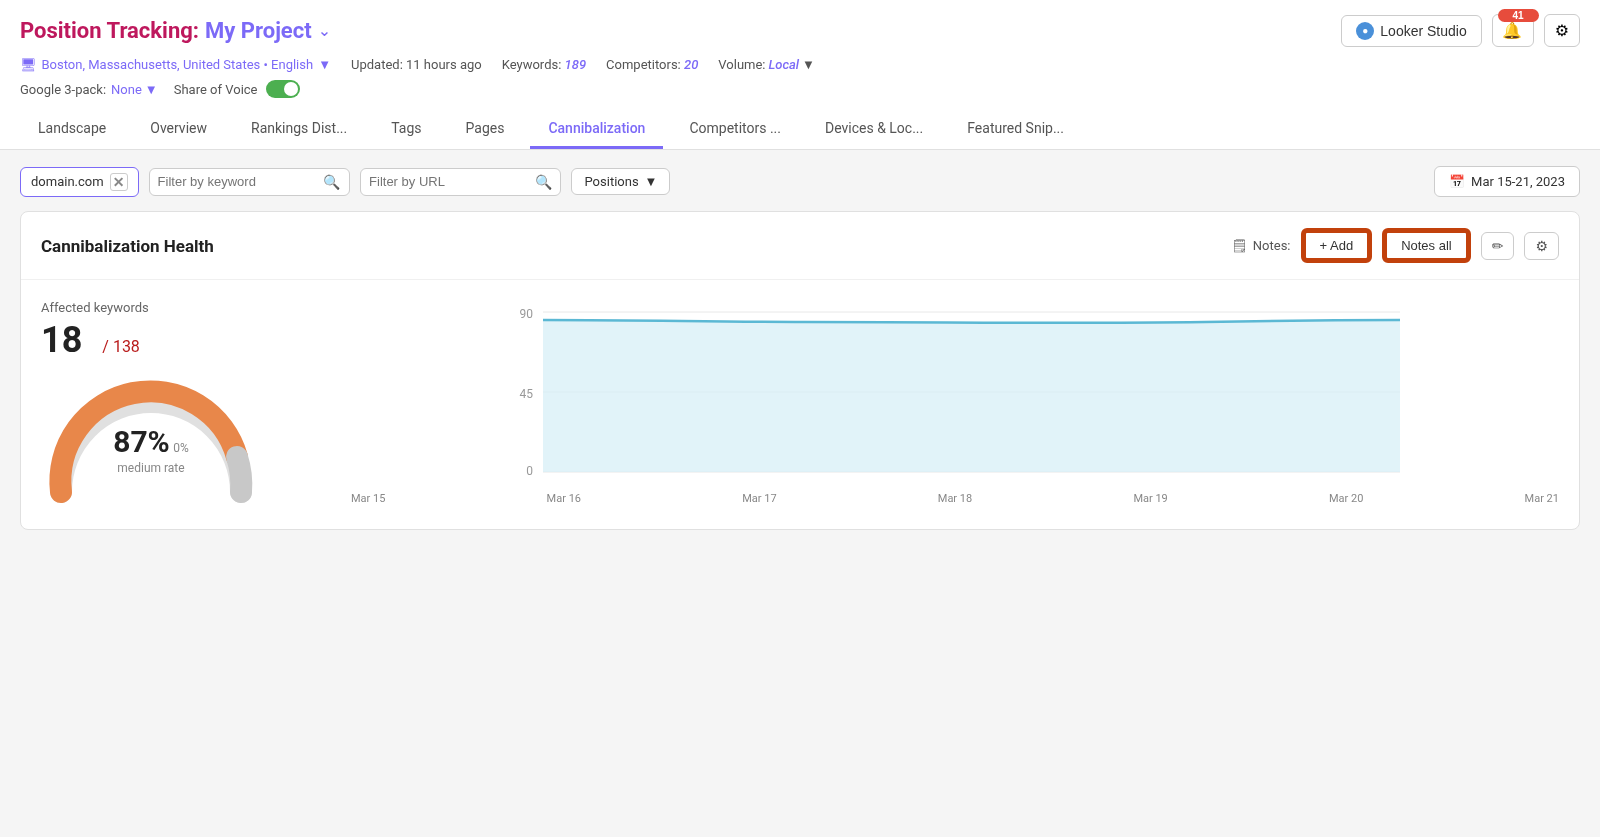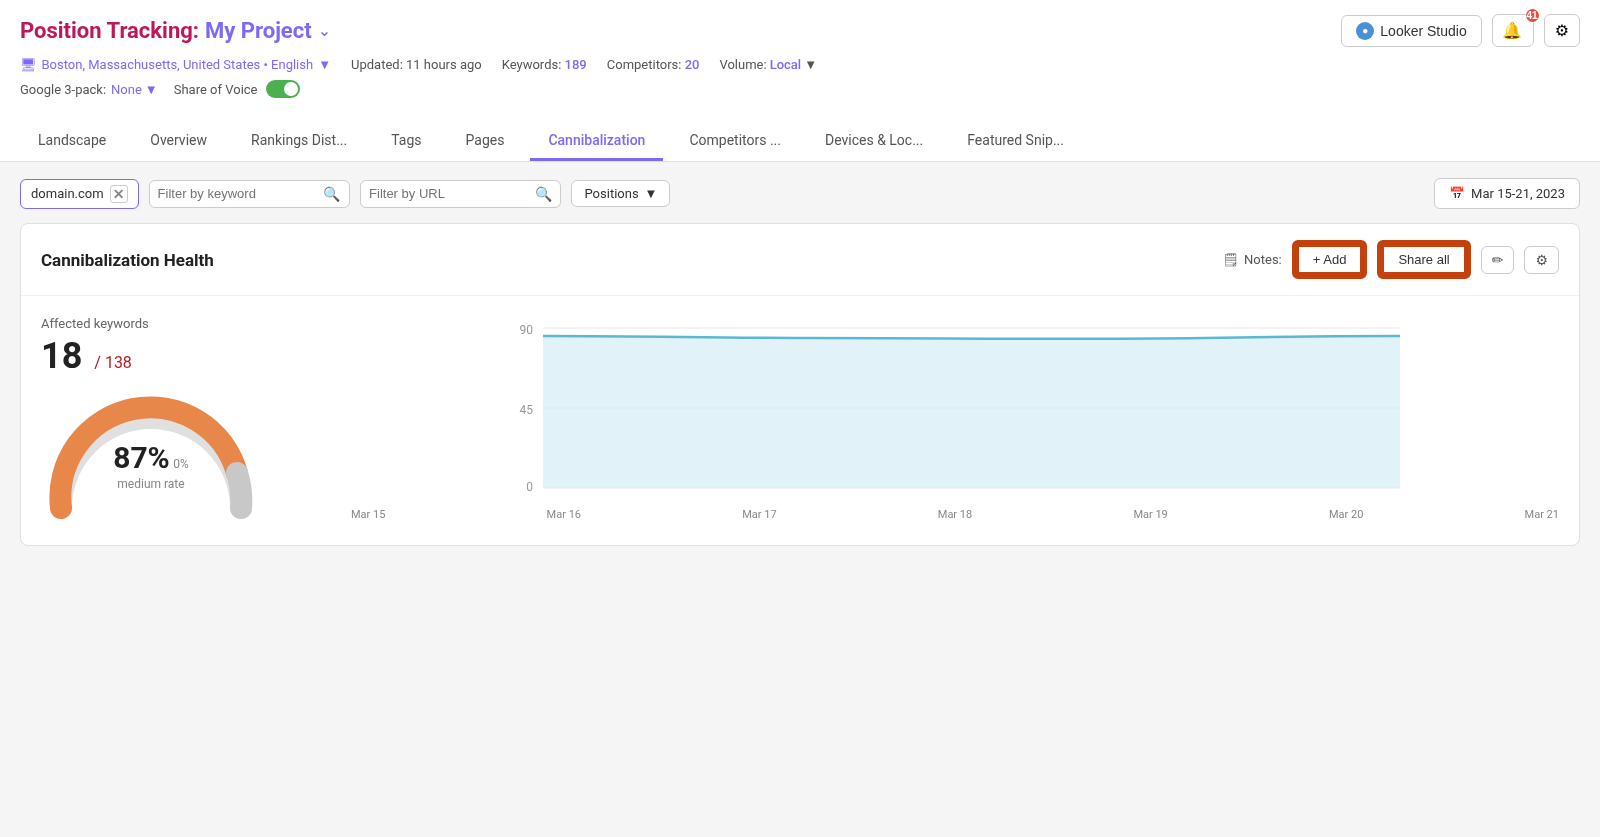--- a/index.html
+++ b/index.html
@@ -79,21 +79,21 @@
       font-size: 16px;
     }
     .notif-badge {
       position: absolute;
       top: -6px;
       right: -6px;
       background: #e74c3c;
       color: white;
       border-radius: 10px;
       font-size: 10px;
-      padding: 1px 1px;
+      padding: 1px 15px;
       font-weight: bold;
     }
     .gear-btn {
       border: 1px solid #ccc;
       background: #fff;
       border-radius: 6px;
       padding: 6px 10px;
       cursor: pointer;
       font-size: 16px;
     }
@@ -111,32 +111,33 @@
       color: #7c6af7;
       cursor: pointer;
       font-size: 13px;
     }
     .meta-item {
       color: #555;
     }
     .meta-value {
       color: #7c6af7;
       font-weight: 500;
+      font-style: italic;
     }
     .meta-dropdown {
       display: flex;
       align-items: center;
       gap: 3px;
       cursor: pointer;
     }
     .header-controls {
       display: flex;
       align-items: center;
       gap: 16px;
-      margin-bottom: 24px;
+      margin-bottom: 12px;
       font-size: 13px;
     }
     .google3pack {
       display: flex;
       align-items: center;
       gap: 5px;
       color: #555;
     }
     .google3pack-value {
       color: #7c6af7;
@@ -290,21 +291,21 @@
       gap: 10px;
     }
     .notes-label {
       display: flex;
       align-items: center;
       gap: 5px;
       color: #555;
       font-size: 13px;
     }
     .action-btn {
-      border: 7px solid #c2410c;
+      border: 5px solid #c2410c;
       border-radius: 6px;
       background: #fff;
       padding: 5px 14px;
       font-size: 13px;
       cursor: pointer;
       color: #333;
       display: flex;
       align-items: center;
       gap: 5px;
       text-align: center;
@@ -344,21 +345,21 @@
       font-size: 13px;
       color: #666;
       margin-bottom: 4px;
     }
     .stat-value {
       font-size: 36px;
       font-weight: 700;
       color: #222;
       display: flex;
       align-items: baseline;
-      gap: 12px;
+      gap: 20px;
     }
     .stat-denom {
       font-size: 16px;
       color: #b91c1c;
       font-weight: 400;
     }
     .gauge-container {
       display: flex;
       align-items: center;
       justify-content: center;
@@ -492,21 +493,21 @@
       <span class="card-title">Cannibalization Health</span>
       <div class="card-actions">
         <span class="notes-label">
           <span>🗒</span>
           <span>Notes:</span>
         </span>
         <button class="action-btn">
           <span>+ Add</span>
         </button>
         <button class="action-btn">
-          <span>Share all</span>
+          <span>Notes all</span>
         </button>
         <button class="action-btn-icon">
           <span>✏</span>
         </button>
         <button class="action-btn-icon">
           <span>⚙</span>
         </button>
       </div>
     </div>
 

